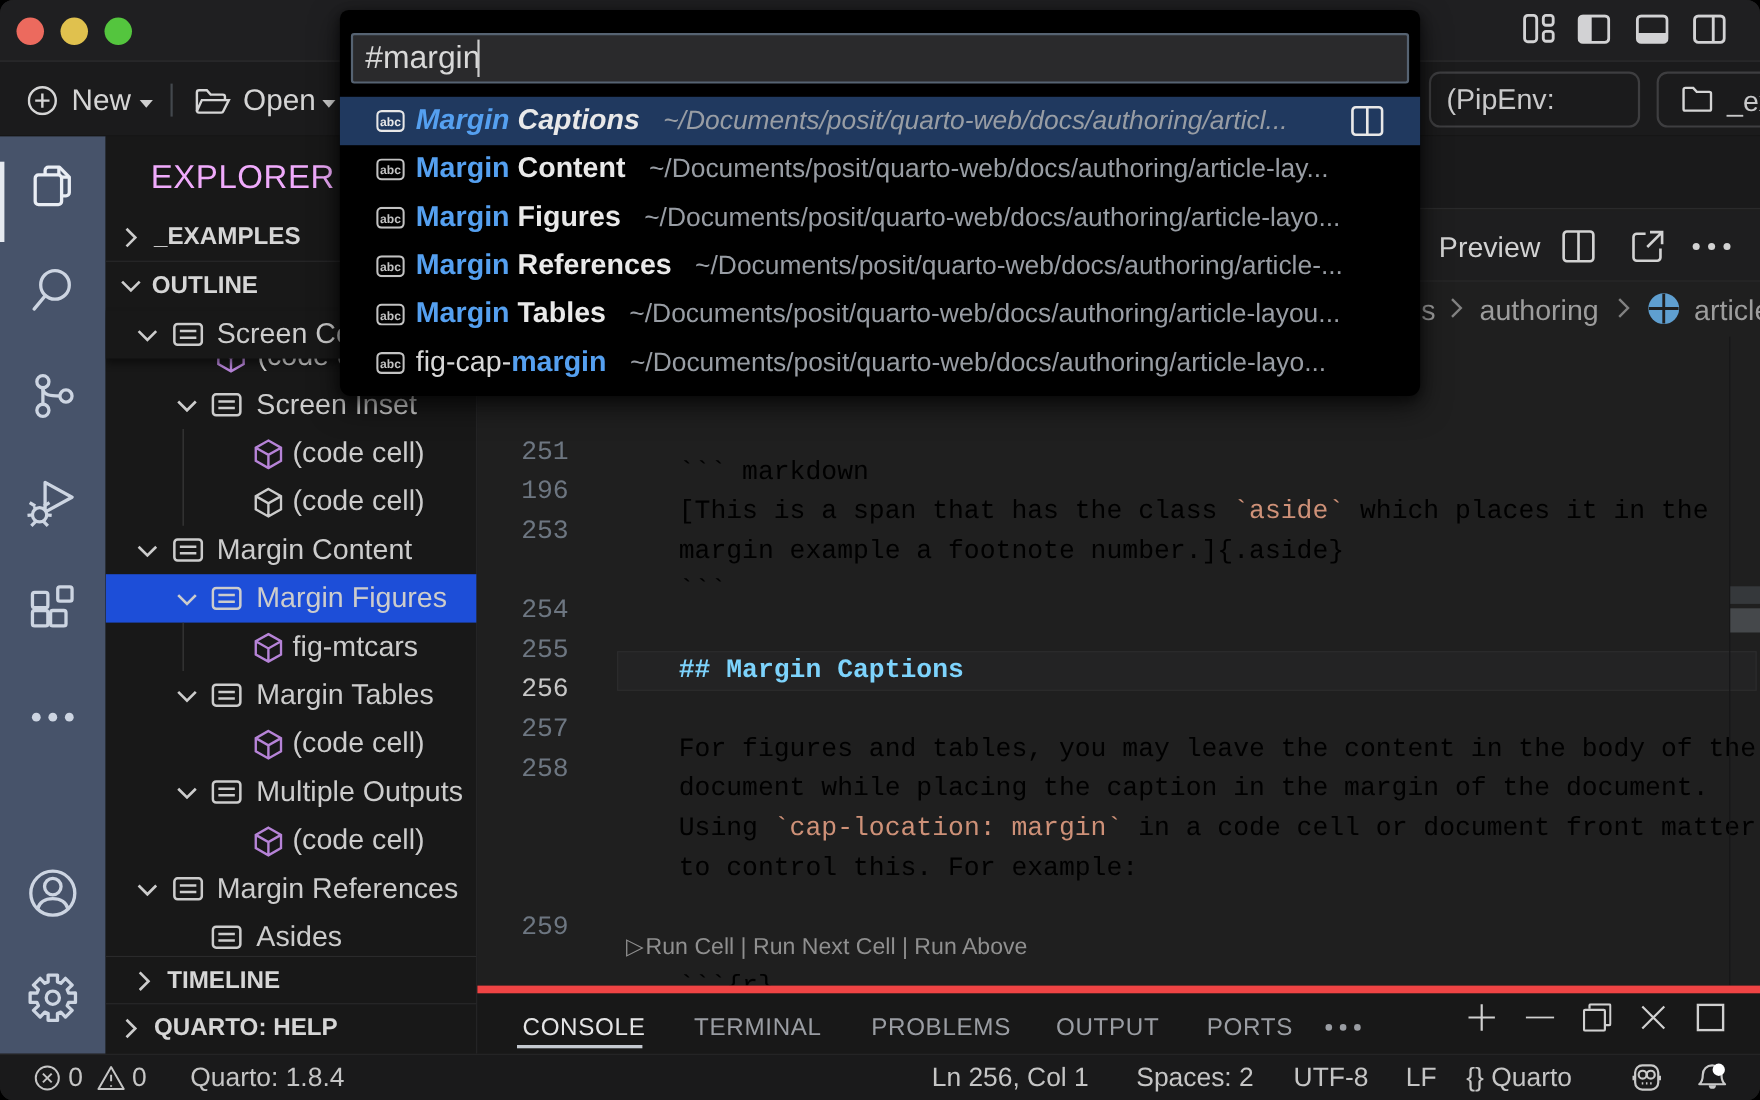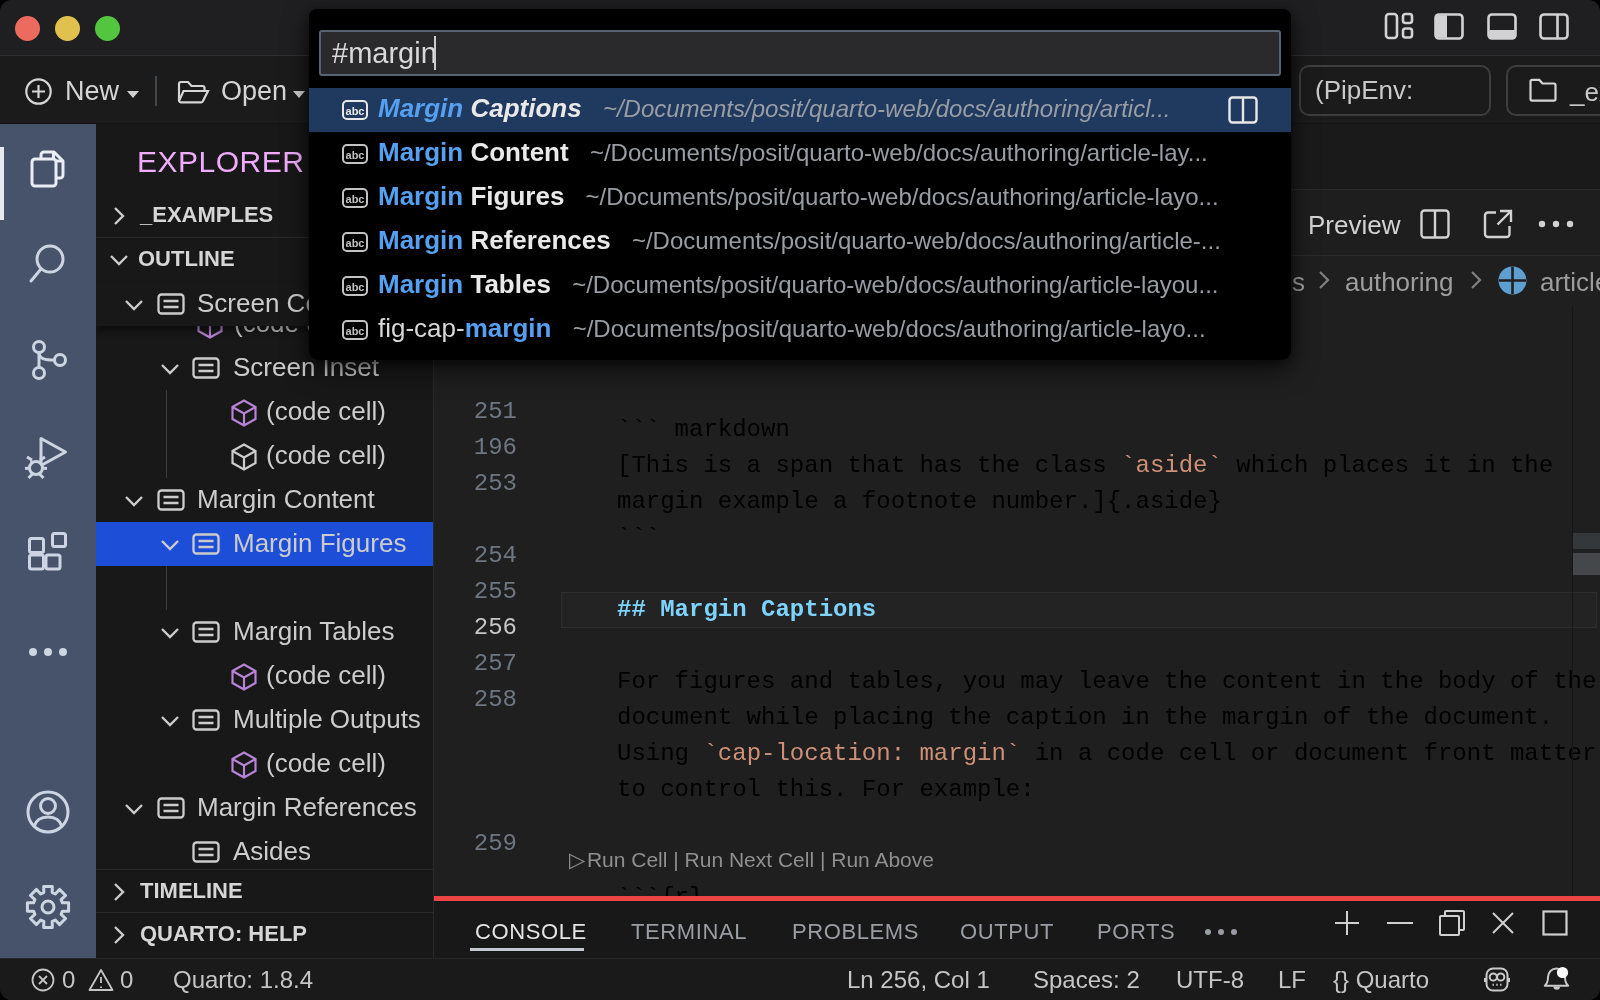--- a/index.html
+++ b/index.html
@@ -31,21 +31,21 @@
 
   
   .editor { position:absolute; left:434px; top:124px; width:1166px; height:772px; background:#1f1f1f; }
   .tabbar  { position:absolute; left:0; top:0; width:1166px; height:66px; background:#1a1a1b; border-bottom:1px solid #2a2a2b; }
   .actrow  { position:absolute; left:0; top:67px; width:1166px; height:65px; background:#1e1e1f; border-bottom:1px solid #2a2a2b; }
   .ln  { position:absolute; width:83px; left:0px; text-align:right; height:36px; line-height:36px; color:#6d7681; font-family:"Liberation Mono", monospace; font-size:24px;margin-top:18px;}
   .cl  { position:absolute; left:135px; height:36px; line-height:36px; white-space:pre; font-family:"Liberation Mono", monospace; font-size:24px;margin-left:48px;}
   .org { color:#ce9178; }
 
   
-  .panel { position:absolute; left:434px; top:896px; width:1166px; height:62px; background:#181818; border-top:5px solid #ef4444; }
+  .panel { position:absolute; left:434px; top:896px; width:1166px; height:62px; background:#181818; border-top:7px solid #ef4444; }
   .ptab { position:absolute; top:0; height:62px; display:flex; align-items:center; color:#9a9da3; font-size:22px; letter-spacing:0.6px; }
 
   
   .status { position:absolute; left:0; top:958px; width:1600px; height:42px; background:#1a1a1b; border-top:1px solid #262627; color:#c5c5c5; font-size:24px; }
   .sitem { position:absolute; top:0; height:42px; display:flex; align-items:center; }
 
   
   .qo { position:absolute; left:309px; top:9px; width:982px; height:351px; background:#000000; border-radius:8px 8px 10px 10px; box-shadow:0 10px 26px rgba(0,0,0,0.55), 0 3px 10px rgba(0,0,0,0.45); z-index:60; }
   .qinput { position:absolute; left:10px; top:21px; width:962px; height:46px; background:#2a2a2c; border:2px solid #566372; border-radius:3px; color:#d8d8d8; font-size:29px; }
   .qrow { position:absolute; left:0px; width:982px; height:44px; display:flex; align-items:center; font-size:26px; color:#d8d8d8; white-space:nowrap; }
@@ -230,20 +230,26 @@
       <svg class="abs" style="left:64px; top:17px;" width="20" height="12" viewBox="0 0 20 12" fill="none" stroke="#cccccc" stroke-width="2.4">
           <path d="M2 2 L10 10 L18 2"></path>
         </svg>
       <svg class="abs" style="left:96px; top:11px;" width="28" height="22" viewBox="0 0 28 22" fill="none" stroke="#cccccc" stroke-width="2.3">
           <rect x="1.5" y="1.5" width="25" height="19" rx="3"></rect>
           <path d="M6.5 8 h15 M6.5 14 h15"></path>
         </svg>
       <div class="abs" style="left:137px; top:6px;">Margin Figures</div>
     </div>
     <div class="abs" style="left:70px; top:442px; width:1px; height:44px; background:#3c3c3c;"></div>
+    <div class="trow" style="top:442px;">
+      <svg class="abs" style="left:135px; top:9px;" width="26" height="28" viewBox="0 0 26 28" fill="none" stroke="#b683d7" stroke-width="2.2">
+          <path d="M13 1.5 L24.5 8 V20 L13 26.5 L1.5 20 V8 Z M1.5 8 L13 14.5 L24.5 8 M13 14.5 V26.5"></path>
+        </svg>
+      <div class="abs" style="left:170px; top:6px;">fig-mtcars</div>
+    </div>
     <div class="trow" style="top:486px;">
       <svg class="abs" style="left:64px; top:17px;" width="20" height="12" viewBox="0 0 20 12" fill="none" stroke="#cccccc" stroke-width="2.4">
           <path d="M2 2 L10 10 L18 2"></path>
         </svg>
       <svg class="abs" style="left:96px; top:11px;" width="28" height="22" viewBox="0 0 28 22" fill="none" stroke="#cccccc" stroke-width="2.3">
           <rect x="1.5" y="1.5" width="25" height="19" rx="3"></rect>
           <path d="M6.5 8 h15 M6.5 14 h15"></path>
         </svg>
       <div class="abs" style="left:137px; top:6px;">Margin Tables</div>
     </div>
@@ -292,21 +298,21 @@
           <path d="M2 2 L10 10 L18 2"></path>
         </svg>
       <svg class="abs" style="left:61px; top:11px;" width="28" height="22" viewBox="0 0 28 22" fill="none" stroke="#cccccc" stroke-width="2.3">
           <rect x="1.5" y="1.5" width="25" height="19" rx="3"></rect>
           <path d="M6.5 8 h15 M6.5 14 h15"></path>
         </svg>
       <div class="abs" style="left:101px; top:6px;">Screen Content</div>
     </div>
 
     <div class="secborder" style="top:745px;"></div>
-    <div class="sechdr" style="top:746px;">
+    <div class="sechdr" style="top:746px;margin-left:12px;">
       <svg class="abs" style="left:17px; top:12px;" width="12" height="20" viewBox="0 0 12 20" fill="none" stroke="#cccccc" stroke-width="2.4">
           <path d="M2 2 L10 10 L2 18"></path>
         </svg>
       <div class="abs" style="left:44px; top:8px;">TIMELINE</div>
     </div>
     <div class="secborder" style="top:788px;"></div>
     <div class="sechdr" style="top:789px;">
       <svg class="abs" style="left:17px; top:12px;" width="12" height="20" viewBox="0 0 12 20" fill="none" stroke="#cccccc" stroke-width="2.4">
           <path d="M2 2 L10 10 L2 18"></path>
         </svg>

